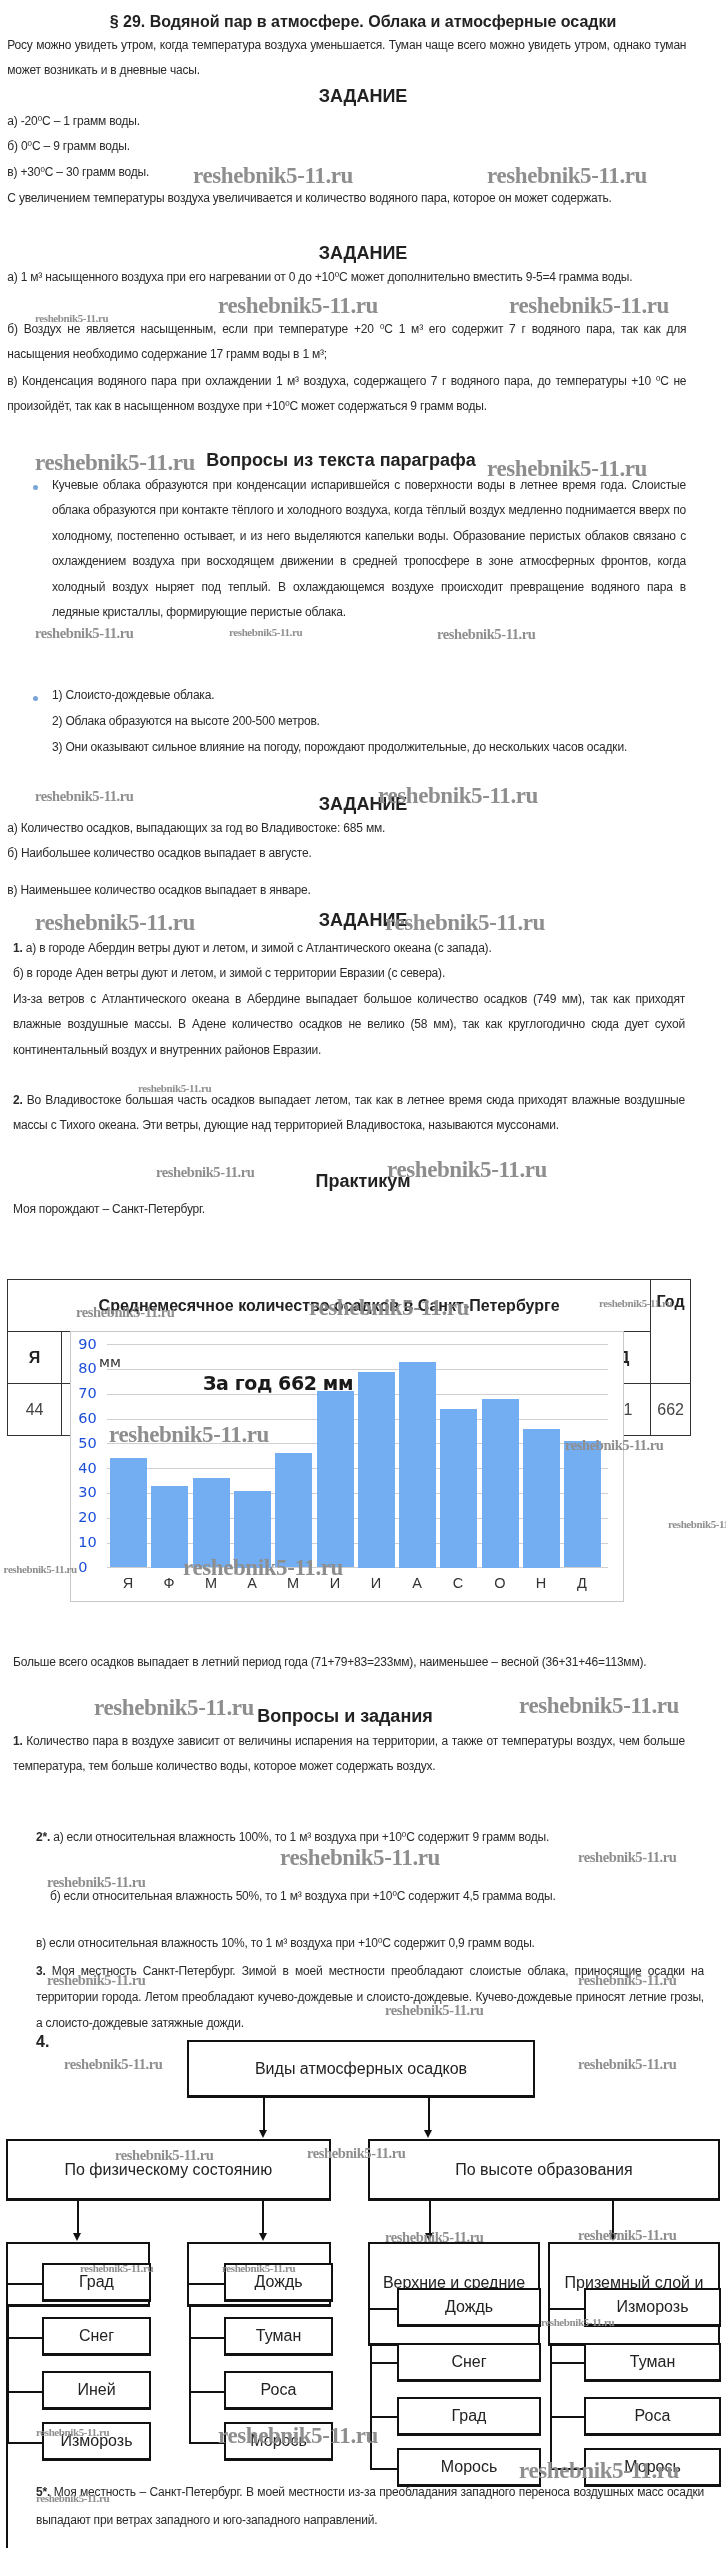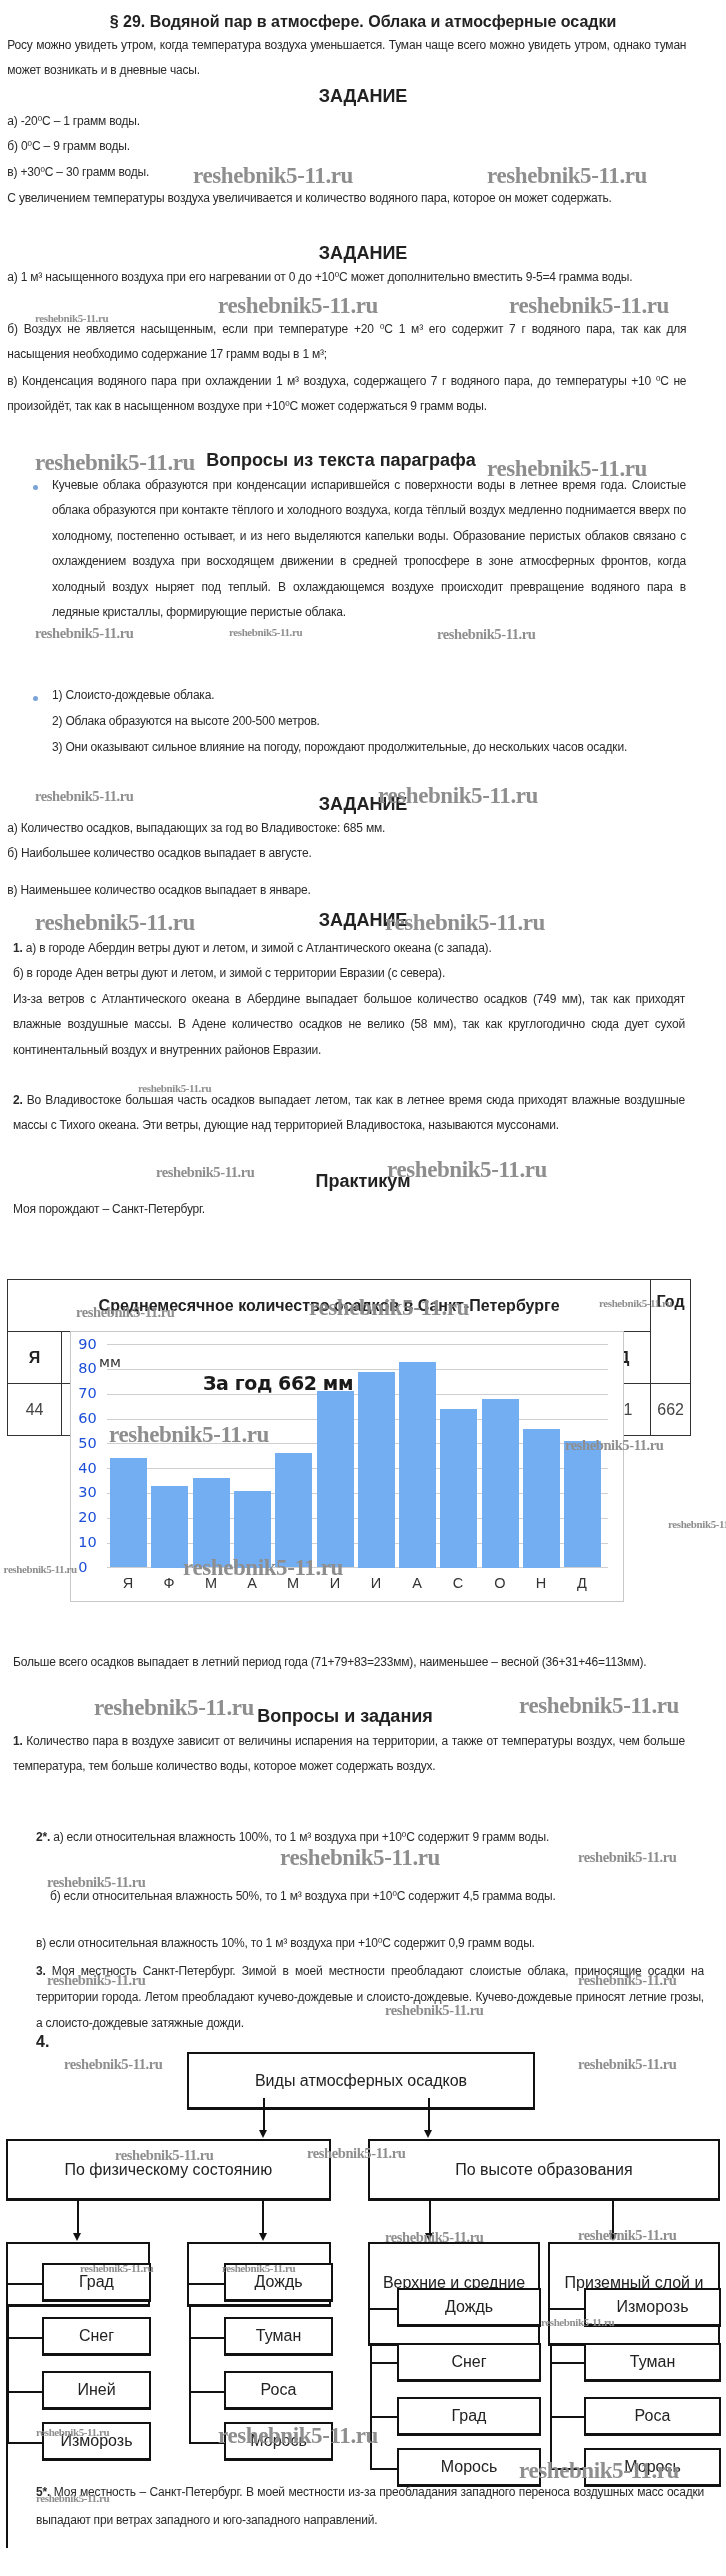--- a/index.html
+++ b/index.html
@@ -244,21 +244,21 @@
 <div class="p" style="top:1729px; left:13px; width:672px;"><span class="b">1.</span><span> Количество пара в воздухе зависит от величины испарения на территории, а также от температуры воздух, чем больше температура, тем больше количество воды, которое может содержать воздух.</span></div>
 
 <div class="p" style="top:1823px; left:36px; width:668px; line-height:28px;"><span class="b">2*.</span><span> а) если относительная влажность 100%, то 1 м³ воздуха при +10⁰С содержит 9 грамм воды.</span></div>
 <div class="p" style="top:1878px; left:50px; width:668px; line-height:36px;">б) если относительная влажность 50%, то 1 м³ воздуха при +10⁰С содержит 4,5 грамма воды.</div>
 <div class="p" style="top:1931px; left:36px; width:668px;">в) если относительная влажность 10%, то 1 м³ воздуха при +10⁰С содержит 0,9 грамм воды.</div>
 <div class="p" style="top:1958px; left:36px; width:668px; line-height:26px;"><span class="b">3.</span><span> Моя местность Санкт-Петербург. Зимой в моей местности преобладают слоистые облака, приносящие осадки на территории города. Летом преобладают кучево-дождевые и слоисто-дождевые. Кучево-дождевые приносят летние грозы, а слоисто-дождевые затяжные дожди.</span></div>
 
 <div class="abs b" style="left:36px; top:2033px; font-size:16px;">4.</div>
 
 <div id="diagram">
-  <div class="box" style="left:187px; top:2040px; width:348px; height:58px;margin-top:12px;">Виды атмосферных осадков</div>
+  <div class="box" style="left:187px; top:2040px; width:348px; height:58px;">Виды атмосферных осадков</div>
 
   <div class="ln" style="left:263px; top:2098px; width:2.2px; height:36px;"></div>
   <div class="arrow" style="left:259px; top:2130px;"></div>
   <div class="ln" style="left:428px; top:2098px; width:2.2px; height:36px;"></div>
   <div class="arrow" style="left:424px; top:2130px;"></div>
 
   <div class="box" style="left:5.8px; top:2139px; width:325px; height:62px;">По физическому состоянию</div>
   <div class="box" style="left:368px; top:2139px; width:352px; height:62px;">По высоте образования</div>
 
   <div class="ln" style="left:77px; top:2201px; width:2.2px; height:36px;"></div>

